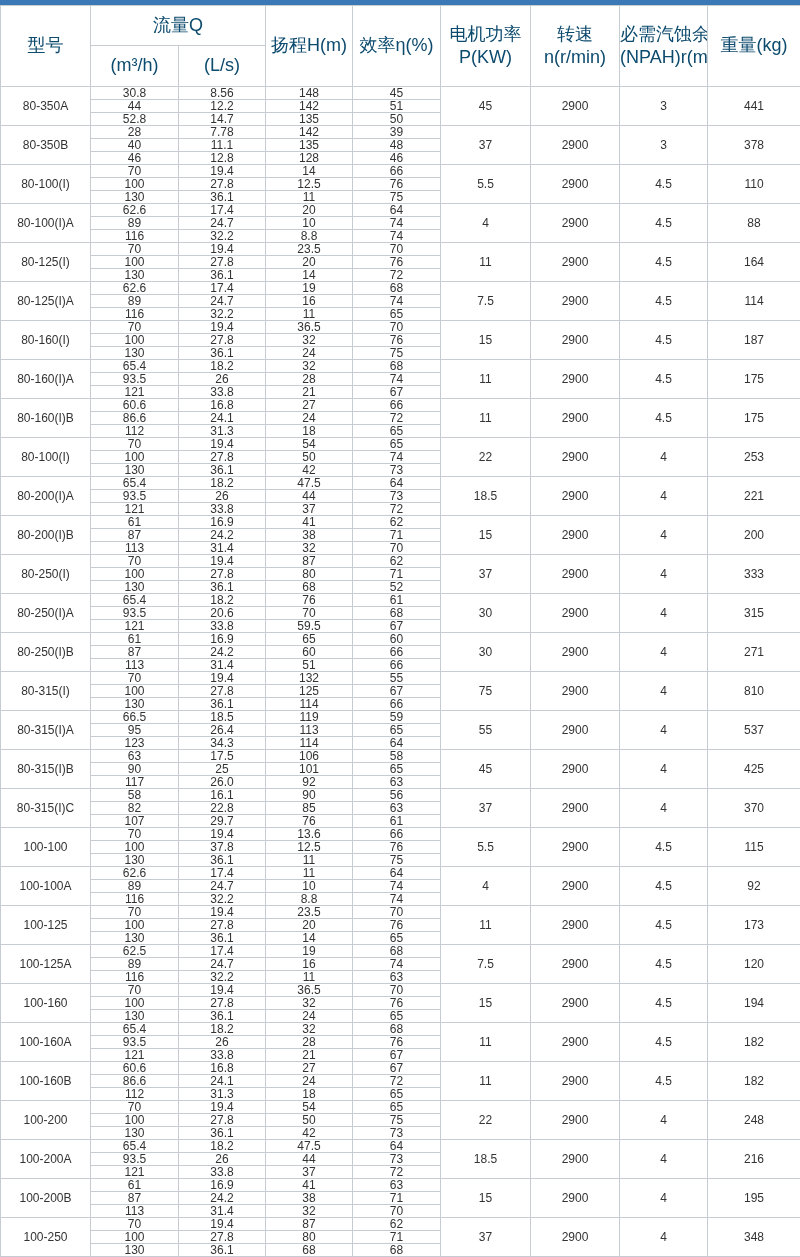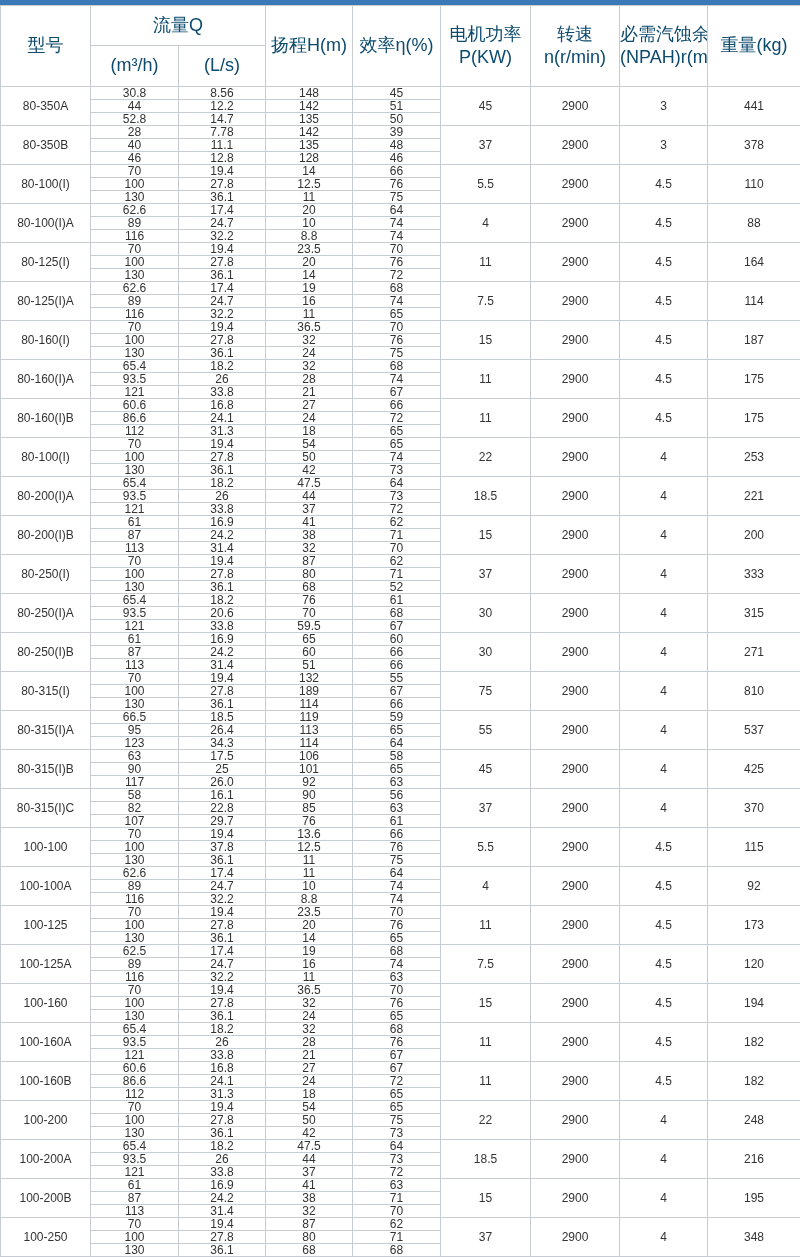--- a/index.html
+++ b/index.html
@@ -442,21 +442,21 @@
         <td>132</td>
         <td>55</td>
         <td rowspan="3" class="span-cell">75</td>
         <td rowspan="3" class="span-cell">2900</td>
         <td rowspan="3" class="span-cell">4</td>
         <td rowspan="3" class="span-cell">810</td>
       </tr>
       <tr>
         <td>100</td>
         <td>27.8</td>
-        <td>189</td>
+        <td>125</td>
         <td>67</td>
       </tr>
       <tr>
         <td>130</td>
         <td>36.1</td>
         <td>114</td>
         <td>66</td>
       </tr>
       <tr class="group-start">
         <td rowspan="3" class="span-cell">80-315(I)A</td>

